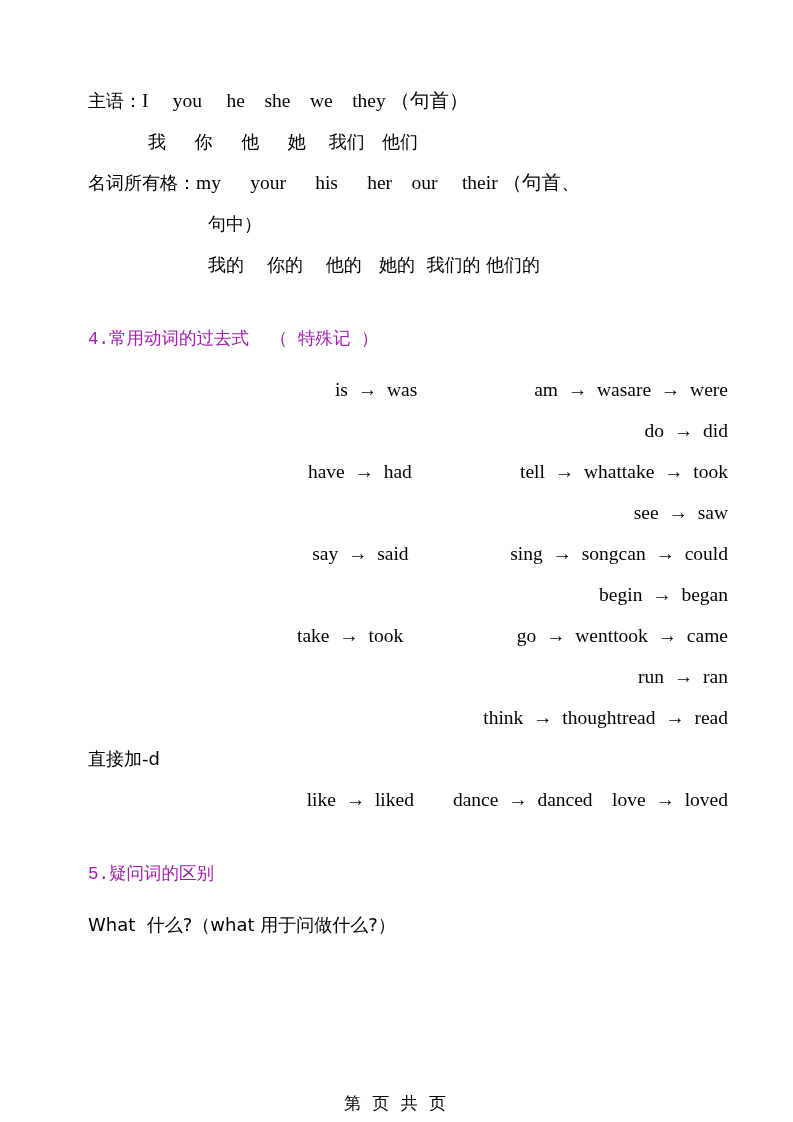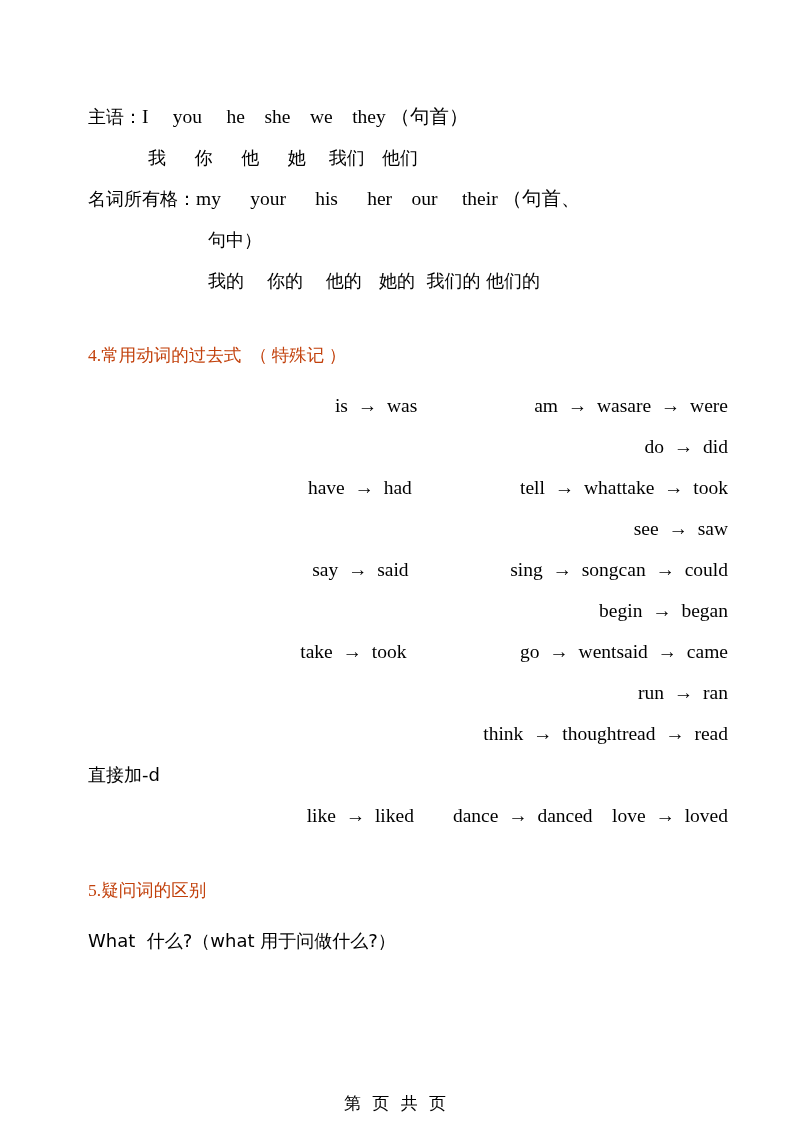--- a/index.html
+++ b/index.html
@@ -17,39 +17,39 @@
   }
   .page {
     position: absolute;
     left: 0; top: 0;
     width: 793px;
     height: 1122px;
   }
   .content {
     position: absolute;
     left: 88px;
-    top: 96px;
+    top: 80px;
     width: 640px;
   }
   .line {
     white-space: pre;
     font-size: 19.5px;
     line-height: 41px;
     letter-spacing: 0px;
   }
   .cn {
     font-family: "DejaVu Sans", "Liberation Sans", sans-serif;
     font-size: 18px;
   }
   .mix {
     font-family: "Liberation Serif", "DejaVu Serif", serif;
   }
   .heading {
-    color: #c2410c;
-    font-family: Liberation Serif, serif;
+    color: #a21caf;
+    font-family: Liberation Mono, monospace;
     font-size: 17.5px;
     line-height: 40px;
     white-space: pre;
     font-weight: normal;
   }
   .spacer-lg { height: 34px; }
   .spacer-sm { height: 10px; }
   .verb-row {
     white-space: pre;
     font-size: 19.5px;
@@ -98,21 +98,21 @@
       <div class="verb-row"><span style="display:inline-block;width:250px;padding-left:0px;margin-left:24px;">do  →  did</span></div>
 
       <div class="verb-row"><span style="display:inline-block;width:250px;padding-left:18px;">have  →  had</span><span style="display:inline-block;width:210px;">tell  →  what</span><span style="display:inline-block;">take  →  took</span></div>
 
       <div class="verb-row"><span style="display:inline-block;width:250px;padding-left:18px;">see  →  saw</span></div>
 
       <div class="verb-row"><span style="display:inline-block;width:250px;padding-left:32px;">say  →  said</span><span style="display:inline-block;width:210px;">sing  →  song</span><span style="display:inline-block;">can  →  could</span></div>
 
       <div class="verb-row"><span style="display:inline-block;width:250px;padding-left:18px;">begin  →  began</span></div>
 
-      <div class="verb-row"><span style="display:inline-block;width:250px;padding-left:18px;">take  →  took</span><span style="display:inline-block;width:210px;">go  →  went</span><span style="display:inline-block;">said  →  came</span></div>
+      <div class="verb-row"><span style="display:inline-block;width:250px;padding-left:18px;">take  →  took</span><span style="display:inline-block;width:210px;">go  →  went</span><span style="display:inline-block;">took  →  came</span></div>
 
       <div class="verb-row"><span style="display:inline-block;width:250px;padding-left:0px;">run  →  ran</span></div>
 
       <div class="verb-row"><span style="display:inline-block;width:245px;padding-left:10px;">think  →  thought</span><span style="display:inline-block;">read  →  read</span></div>
     </div>
 
     <div class="line cn" style="padding-left:0px;">直接加-d</div>
 
     <div class="verb-row" style="padding-left:0px;">like  →  liked        dance  →  danced    love  →  loved</div>
 

